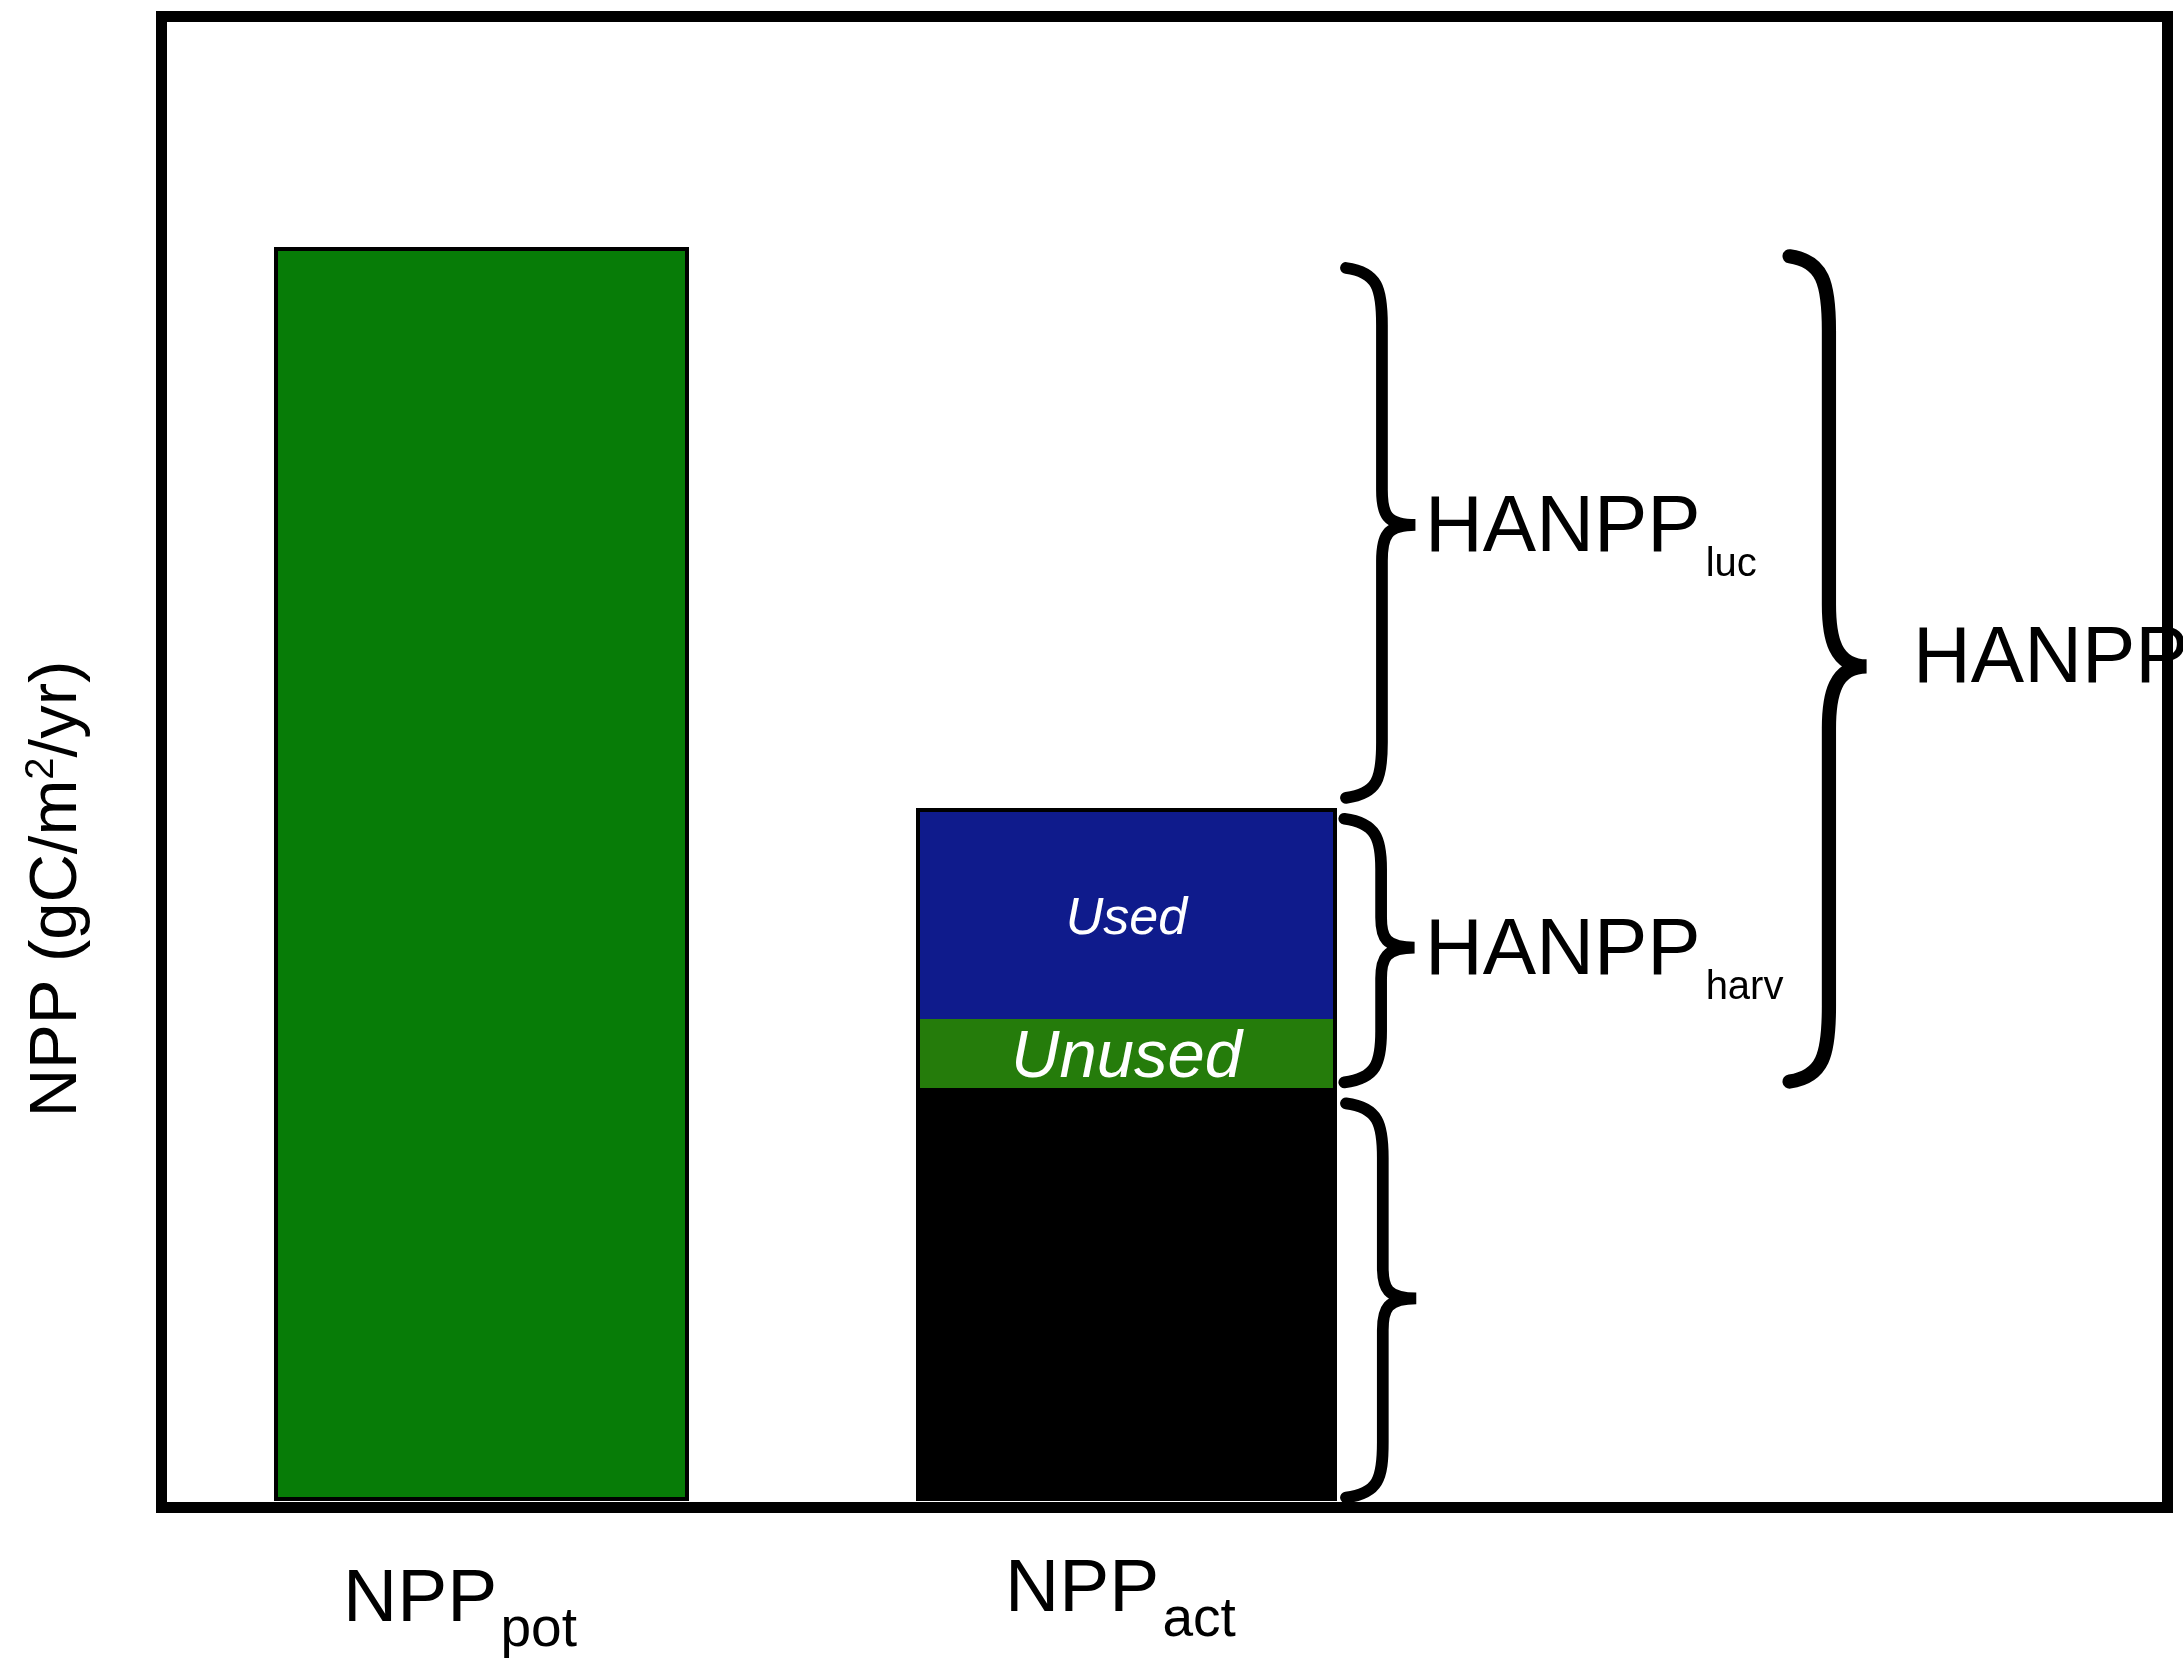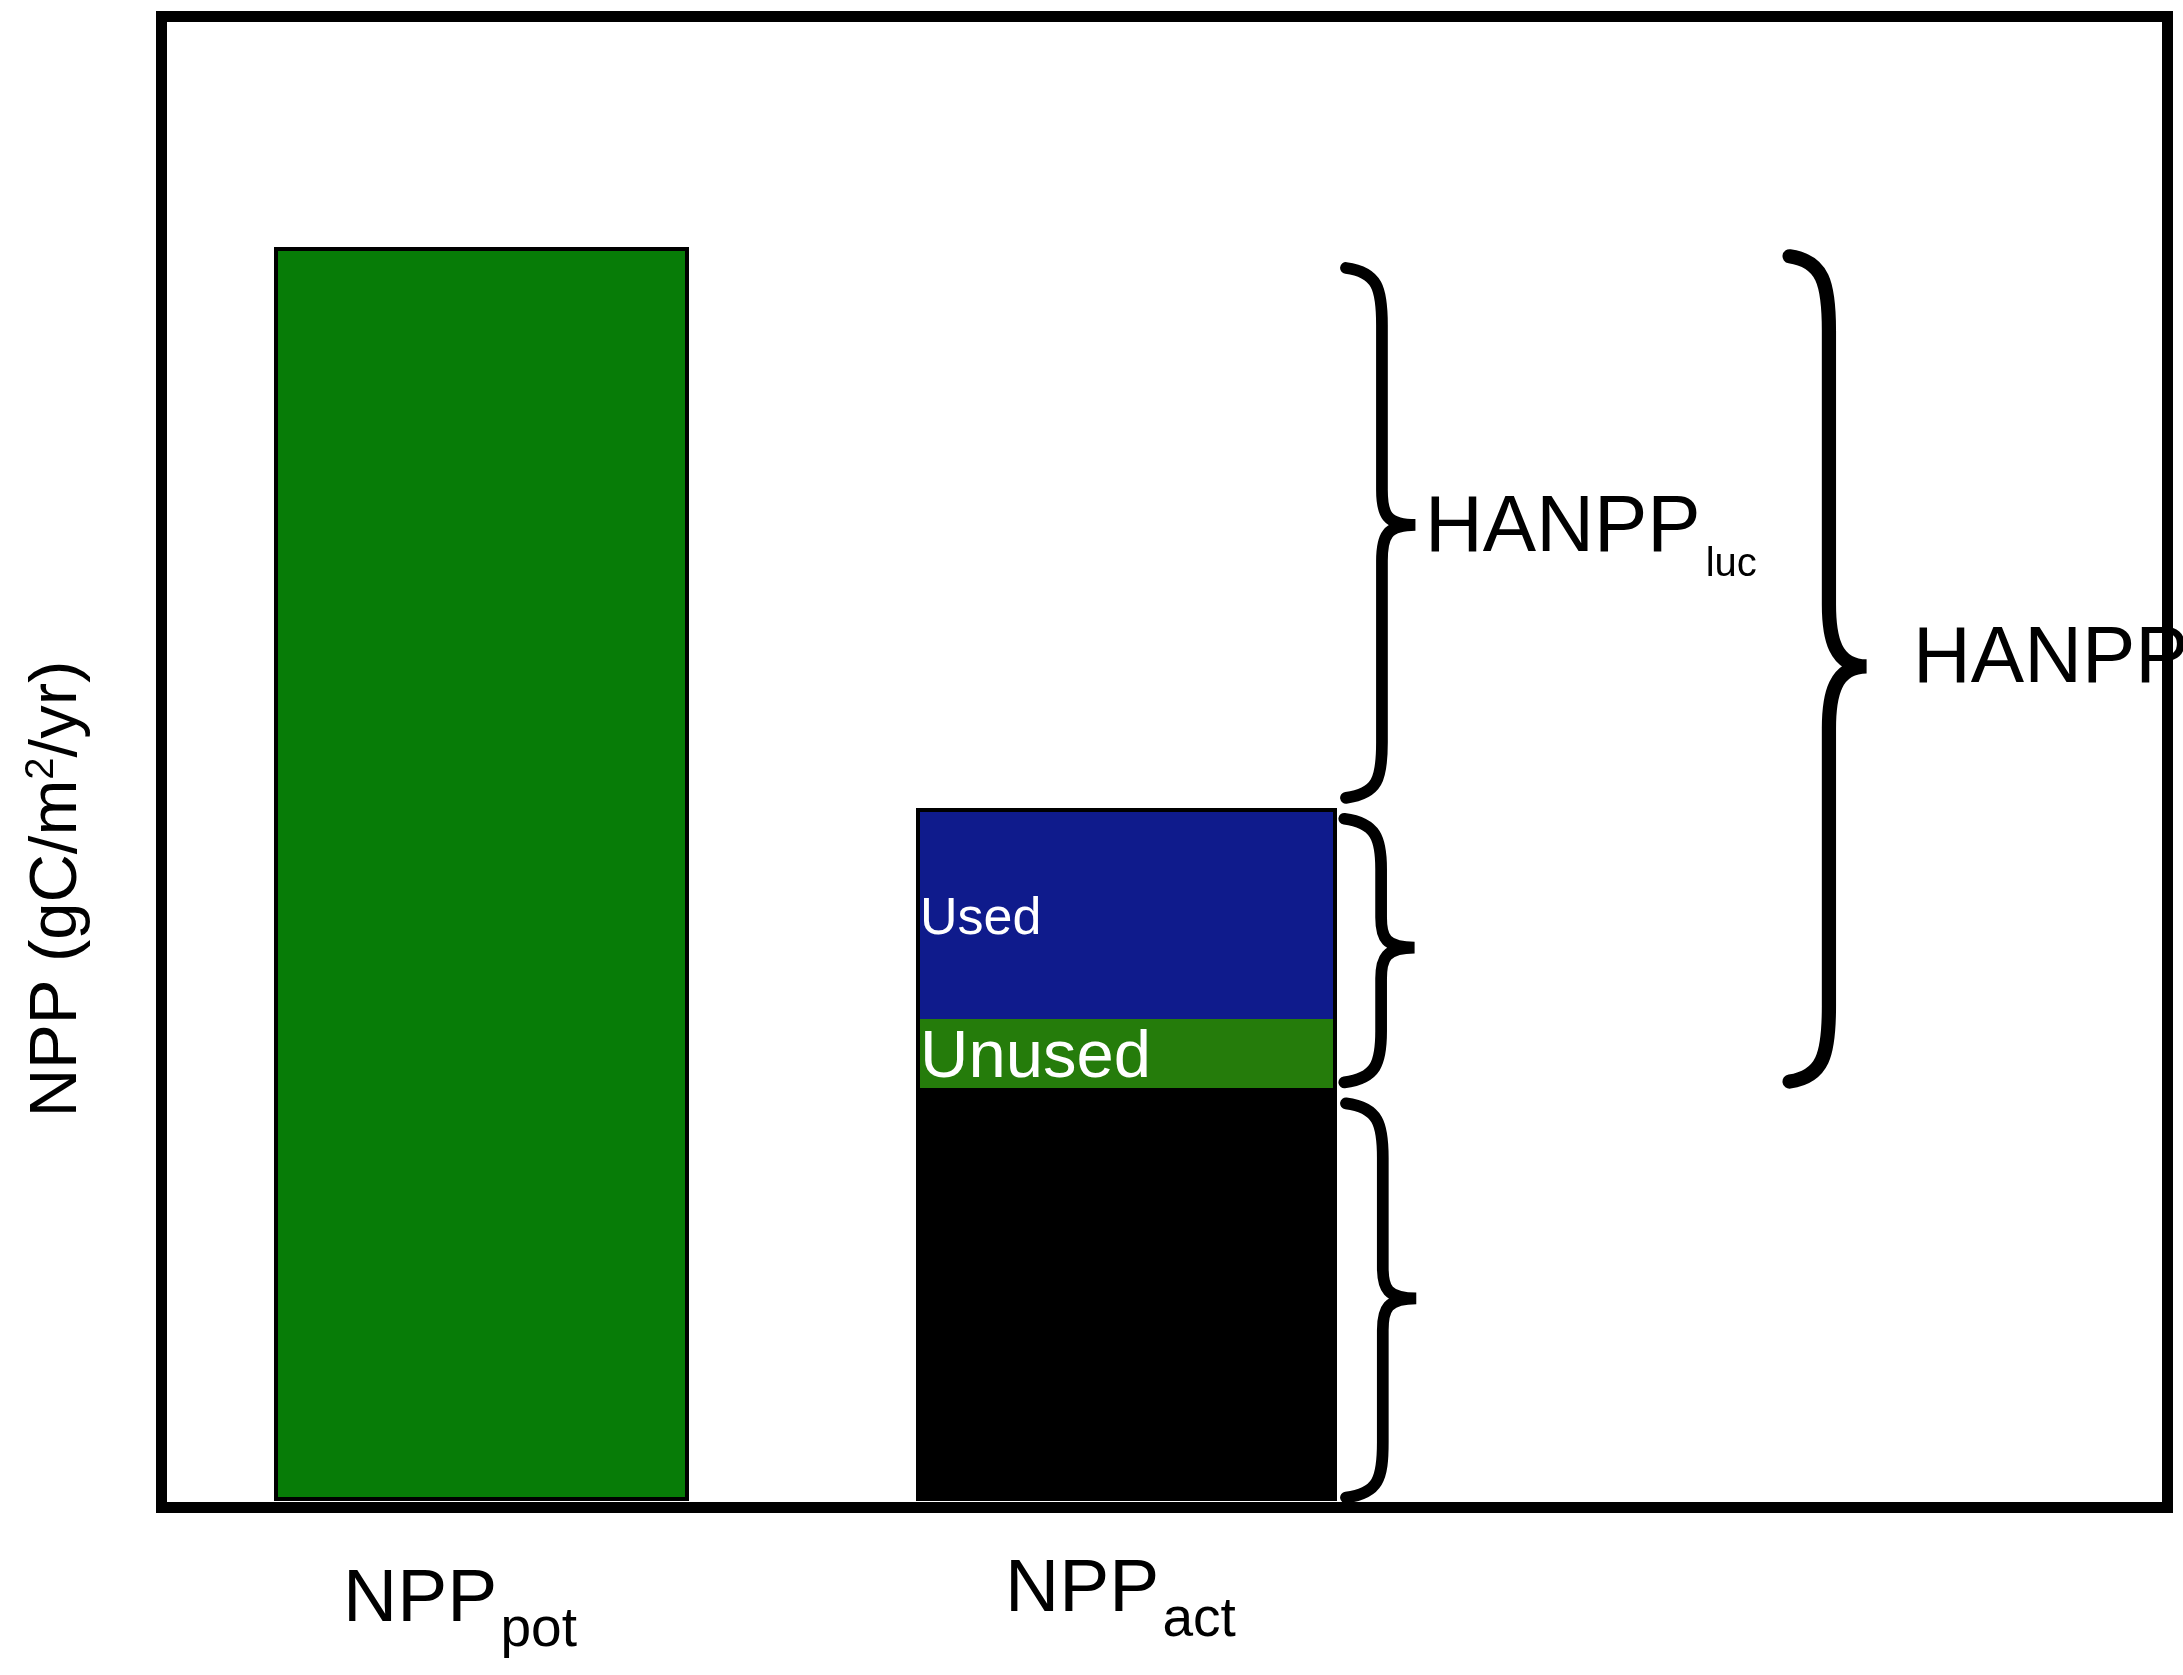--- a/index.html
+++ b/index.html
@@ -23,21 +23,21 @@
   .y-axis-label .sup{font-size:40px;position:relative;top:-23.4px;}
   .bar-pot{
     position:absolute;left:274px;top:247px;width:415px;height:1254px;
     border:4.2px solid #000;box-sizing:border-box;
   }
   .bar-act{
     position:absolute;left:916px;top:808px;width:421px;height:693px;
     border:4.2px solid #000;border-bottom:none;box-sizing:border-box;
     display:flex;flex-direction:column;
   }
-  .seg{display:flex;align-items:center;justify-content:flex-start;}
+  .seg{display:flex;align-items:center;justify-content:center;font-style:italic;}
   .seg-used{height:207px;}
   .seg-unused{height:69px;}
   .seg-eco{flex:1;}
   .seg-label{color:#ffffff;font-size:52px;line-height:1;}
   .seg-unused .seg-label{font-size:67px;}
   .overlay{position:absolute;left:0;top:0;width:2183px;height:1676px;pointer-events:none;}
   .brace-label{position:absolute;font-size:80px;line-height:80px;white-space:nowrap;}
   .brace-label .sub{font-size:40px;position:relative;top:25px;margin-left:5px;}
   .x-label{position:absolute;font-size:75px;line-height:80px;white-space:nowrap;text-align:right;}
   .x-label .sub{font-size:55px;position:relative;top:25px;margin-left:3.3px;}
@@ -68,20 +68,23 @@
   <svg class="overlay" viewBox="0 0 2608 2002" xmlns="http://www.w3.org/2000/svg">
     <path d="M 1608 320 C 1646 325, 1651 345, 1651 388 L 1651 585 C 1651 614, 1656 627, 1691 627 C 1656 627, 1651 641, 1651 670 L 1651 887 C 1651 930, 1646 948, 1608 953" fill="none" stroke="#000" stroke-width="14" stroke-linecap="round"></path>
     <path d="M 1606 978 C 1644 983, 1650 1002, 1650 1038 L 1650 1096 C 1650 1120, 1655 1132, 1690 1132 C 1655 1132, 1650 1145, 1650 1169 L 1650 1232 C 1650 1270, 1644 1288, 1606 1293" fill="none" stroke="#000" stroke-width="14" stroke-linecap="round"></path>
     <path d="M 1608 1318 C 1647 1323, 1652 1343, 1652 1383 L 1652 1514 C 1652 1539, 1657 1551, 1692 1551 C 1657 1551, 1652 1564, 1652 1589 L 1652 1723 C 1652 1766, 1647 1784, 1608 1789" fill="none" stroke="#000" stroke-width="14" stroke-linecap="round"></path>
     <path d="M 2138 306 C 2178 312, 2185 338, 2185 395 L 2185 722 C 2185 762, 2192 796, 2230 796 C 2192 796, 2185 830, 2185 870 L 2185 1202 C 2185 1260, 2178 1286, 2138 1292" fill="none" stroke="#000" stroke-width="17" stroke-linecap="round"></path>
   </svg>
 
   <div class="brace-label" style="left:1425px;top:484px;">
     <span>HANPP</span><span class="sub">luc</span>
   </div>
+  <div class="brace-label" style="left:1425px;top:907px;">
+    <span>HANPP</span><span class="sub">harv</span>
+  </div>
   <div class="brace-label" style="left:1913px;top:615px;">
     <span>HANPP</span><span class="sub"></span>
   </div>
 
   <div class="x-label" style="left:343px;top:1555px;">
     <span>NPP</span><span class="sub">pot</span>
   </div>
   <div class="x-label" style="left:1005px;top:1545px;">
     <span>NPP</span><span class="sub">act</span>
   </div>

